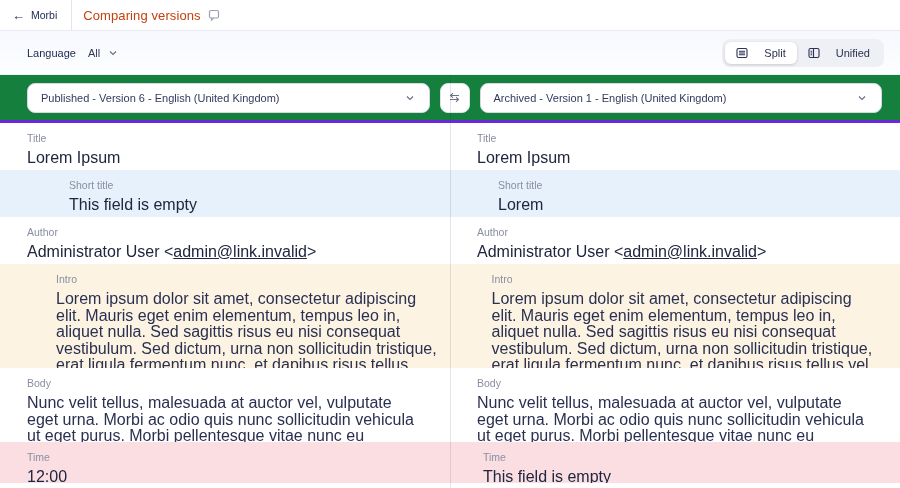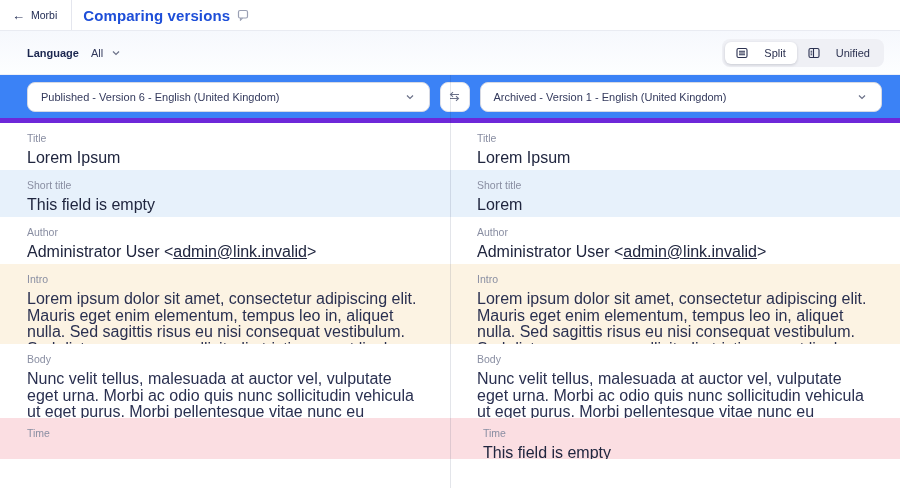--- a/index.html
+++ b/index.html
@@ -8,63 +8,63 @@
 
   
   .topbar { height:31px; display:flex; align-items:stretch; background:#fff;
     border-bottom:1px solid #e9ebf2; }
   .back-btn { display:flex; align-items:center; gap:6px; border:none; background:none;
     padding:0 14px 0 12px; font-size:10.5px; color:#1b264f; cursor:pointer;
     font-family:inherit; }
   .back-arrow { font-size:13px; line-height:1; color:#1b264f; }
   .topbar-sep { width:1px; background:#e4e6ee; margin:0; }
   .title-wrap { display:flex; align-items:center; gap:7px; padding-left:11px; }
-  .page-title { font-size:15px; font-weight:bold; color:#1d4ed8; letter-spacing:.1px; }
+  .page-title { font-size:13px; font-weight:normal; color:#c2410c; letter-spacing:.1px; }
   .comment-icon { color:#9aa0b4; display:inline-flex; }
 
   
   .controls { height:44px; display:flex; align-items:center; justify-content:space-between;
     padding:0 16px 0 27px; background:linear-gradient(180deg,#f6f8fd 0%,#fdfeff 100%);
     border-bottom:1px solid #eef0f6; }
   .lang { display:flex; align-items:center; gap:12px; }
-  .lang-label { font-size:11px; font-weight:bold; color:#1b264f; }
+  .lang-label { font-size:11px; font-weight:normal; color:#1b264f; }
   .lang-select { display:flex; align-items:center; gap:8px; border:none; background:none;
     font-size:11px; color:#33395c; cursor:pointer; font-family:inherit; }
   .chev { display:inline-flex; color:#6b7188; }
 
   .toggle-group { display:flex; background:#eff0f5; border-radius:8px; padding:3px; }
   .toggle-btn { display:flex; align-items:center; gap:16px; border:none; background:none;
     font-size:11px; color:#2b3150; padding:5px 11px; border-radius:6px; cursor:pointer;
     font-family:inherit; }
   .toggle-btn.selected { background:#fff; box-shadow:0 1px 3px rgba(20,26,51,.18); }
   .tg-icon { display:inline-flex; color:#2b3150; }
 
   
   .compare-area { position:relative; height:413px; }
   .center-divider { position:absolute; left:50%; top:0; bottom:0; width:1px;
     background:rgba(27,38,79,.12); z-index:3; }
 
-  .version-row { height:48px; display:flex; align-items:center; background:#3b82f6;
-    border-bottom:5px solid #6d28d9; padding:0 18px 0 27px; position:relative; z-index:2; }
+  .version-row { height:48px; display:flex; align-items:center; background:#15803d;
+    border-bottom:3px solid #6d28d9; padding:0 18px 0 27px; position:relative; z-index:2; }
   .version-select { flex:1; height:30px; display:flex; align-items:center;
     justify-content:space-between; border:1px solid #d6d9e3; border-radius:8px;
     background:#fff; padding:0 13px; font-size:11px; color:#33395c; cursor:pointer;
     font-family:inherit; text-align:left; }
   .swap-btn { width:30px; height:30px; margin:0 10px; flex:0 0 auto; display:flex;
     align-items:center; justify-content:center; border:1px solid #e0e2ea; border-radius:8px;
     background:#fff; color:#6b7188; cursor:pointer; position:relative; z-index:4; }
 
   .rows { position:relative; z-index:1; }
   .row { display:grid; grid-template-columns:1fr 1fr; }
   .cell { padding:9px 27px 0 27px; overflow:hidden; }
   .row-std  { height:47px; }
-  .row-intro{ height:80px; }
+  .row-intro{ height:104px;padding-left:29px; }
   .row-body { height:74px; }
   .row-time { height:41px;gap:12px; }
-  .tint-changed { background:#e7f1fb; }
+  .tint-changed { background:#e7f1fb;padding-left:42px; }
   .tint-warning { background:#fcf3e3; }
   .tint-removed { background:#fbdee2; }
 
   .field-label { font-size:10.5px; color:#898ea2; margin-bottom:6px; }
   .field-value { font-size:16px; color:#20263f; line-height:16px; }
   .field-value.para { line-height:16.5px; color:#2a3050; }
   .empty-note { }
   .email-link { color:inherit; text-decoration:underline; cursor:pointer; }
 
   .bottom-filler { height:14px; background:#fff; }
@@ -208,20 +208,21 @@
       </div>
       <div class="cell">
         <div class="field-label">Body</div>
         <div class="field-value para">Nunc velit tellus, malesuada at auctor vel, vulputate eget urna. Morbi ac odio quis nunc sollicitudin vehicula ut eget purus. Morbi pellentesque vitae nunc eu tempus. Ut fringilla velit a ultricies dapibus. Suspendisse potenti. Morbi pellentesque elementum turpis, sit amet porta urna sollicitudin vitae. Vivamus rutrum nulla erat, ut vulputate metus gravida nec. Fusce ut lacus sollicitudin, interdum elit sit amet, tempor magna.</div>
       </div>
     </div>
 
     <div class="row row-time tint-removed">
       <div class="cell">
         <div class="field-label">Time</div>
+        <div class="field-value">12:00</div>
       </div>
       <div class="cell">
         <div class="field-label">Time</div>
         <div class="field-value empty-note">This field is empty</div>
       </div>
     </div>
 
     <div class="bottom-filler"></div>
   </div>
 </div>

